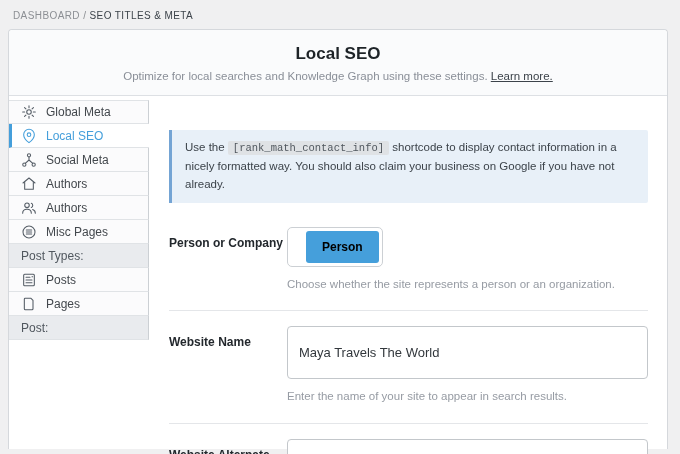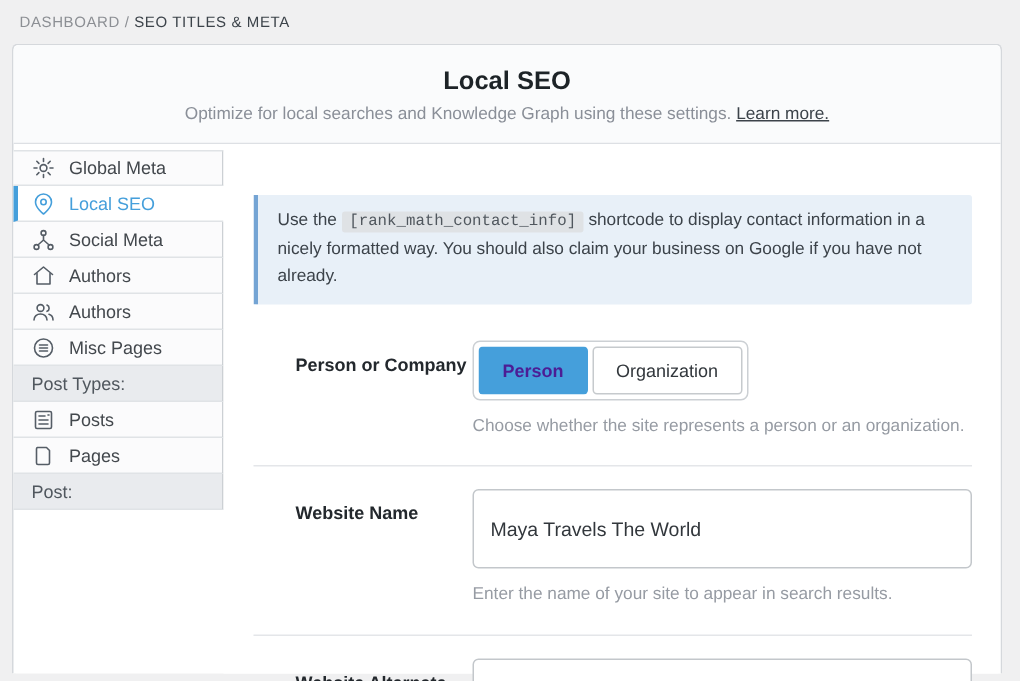--- a/index.html
+++ b/index.html
@@ -121,21 +121,20 @@
   }
 
   .row { display: flex; }
   .row-label {
     width: 118px;
     flex: none;
     font-weight: 700;
     font-size: 12px;
     color: #23282d;
     padding-top: 9px;
-    margin-left: 28px;
   }
   .row-field { flex: 1; min-width: 0; }
   .help {
     margin-top: 9px;
     font-size: 11.5px;
     line-height: 1.55;
     color: #969ba3;
   }
   .divider {
     border: none;
@@ -155,22 +154,23 @@
     font-family: inherit;
     font-size: 12px;
     padding: 8px 15px;
     border-radius: 3px;
     border: 1px solid transparent;
     cursor: pointer;
     background: transparent;
   }
   .btn.selected {
     background: #459fdb;
-    color: #4c1d95;
+    color: #000000;
     font-weight: 700;
+    margin-left: 15px;
   }
   .btn.unselected {
     background: #ffffff;
     border-color: #c6cacd;
     color: #32373c;
     font-weight: 400;
   }
 
   .text-input {
     width: 100%;
@@ -288,21 +288,20 @@
     <div class="content">
       <div class="notice">
         <span>Use the </span><code>[rank_math_contact_info]</code><span> shortcode to display contact information in a nicely formatted way. You should also claim your business on Google if you have not already.</span>
       </div>
 
       <div class="row">
         <div class="row-label">Person or Company</div>
         <div class="row-field">
           <div class="btn-group">
             <button class="btn selected">Person</button>
-            <button class="btn unselected">Organization</button>
           </div>
           <div class="help">Choose whether the site represents a person or an organization.</div>
         </div>
       </div>
 
       <hr class="divider">
 
       <div class="row">
         <div class="row-label">Website Name</div>
         <div class="row-field">

